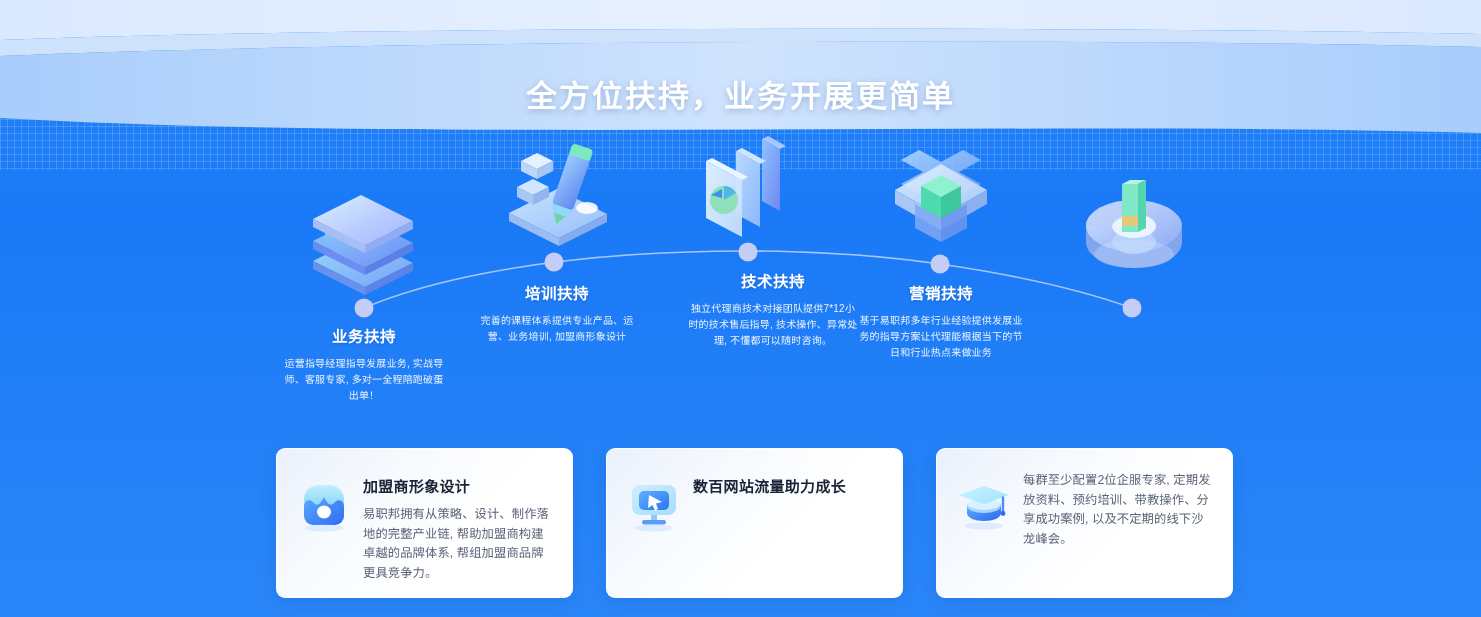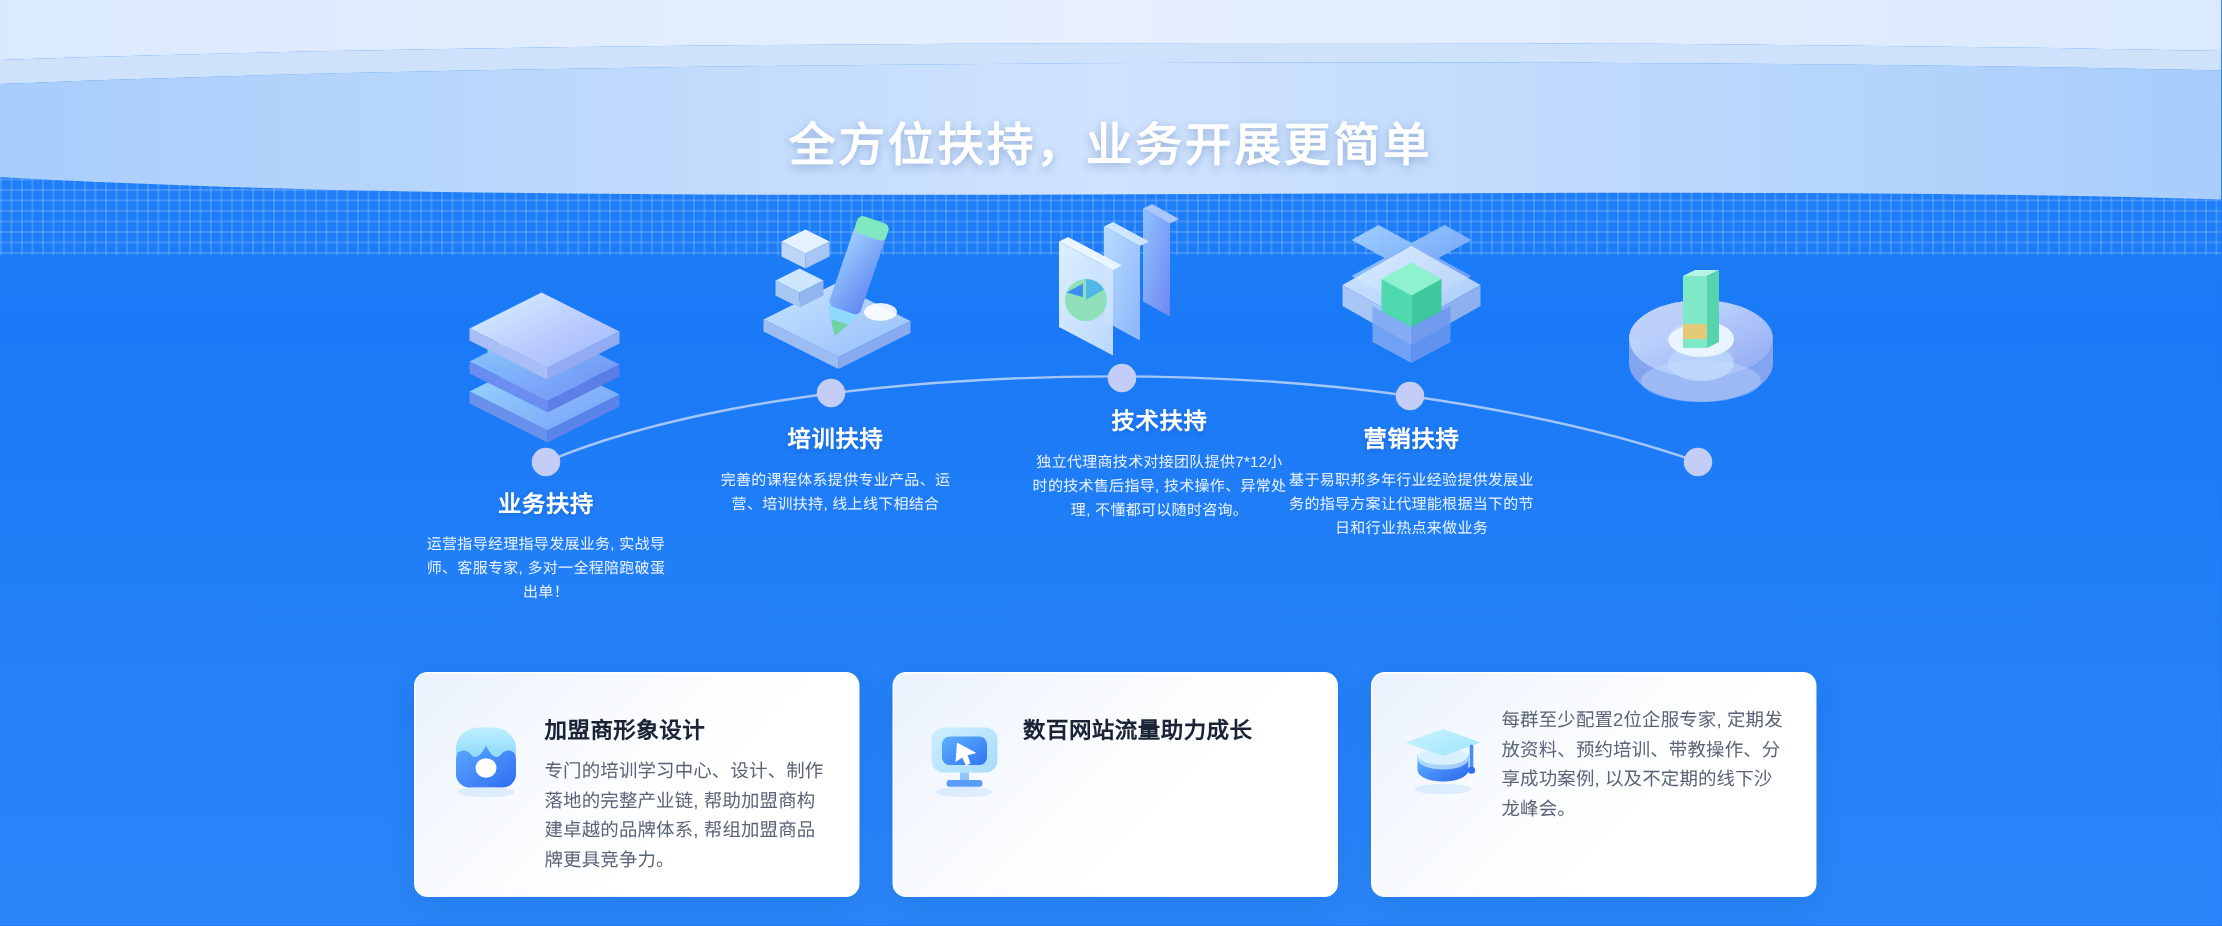--- a/index.html
+++ b/index.html
@@ -33,21 +33,21 @@
   
   .item{position:absolute;text-align:center;color:#ffffff;}
   .item .ttl{font-size:15.5px;font-weight:bold;letter-spacing:.5px;margin:0 0 9px 0;line-height:1.2;
              text-shadow:0 1px 3px rgba(0,40,120,.22);}
   .item .dsc{font-size:10px;line-height:1.62;color:#eaf2ff;letter-spacing:.2px;}
 
   .item-ill{position:absolute;}
   .item-ill svg{display:block;}
 
   
-  .cards{position:absolute;left:276px;top:448px;display:flex;gap:22px;}
+  .cards{position:absolute;left:276px;top:448px;display:flex;gap:33px;}
   .card{
     width:297px;height:150px;border-radius:9px;
     background:linear-gradient(135deg,#eaf1fd 0%,#f7fafe 32%,#ffffff 62%,#ffffff 100%);
     border:1px solid rgba(255,255,255,.85);
     box-shadow:0 6px 18px rgba(6,44,110,.10);
     display:flex;padding:22px 20px 0 18px;box-sizing:border-box;
   }
   .card-ico{width:62px;flex:0 0 62px;padding-top:4px;}
   .card-ico svg{display:block;}
   .card-body{flex:1;padding-left:6px;}
@@ -259,21 +259,21 @@
     </svg>
   </div>
 
   <div class="item" style="left:280px;top:328px;width:168px">
     <div class="ttl">业务扶持</div>
     <div class="dsc">运营指导经理指导发展业务, 实战导师、客服专家, 多对一全程陪跑破蛋出单！</div>
   </div>
 
   <div class="item" style="left:473px;top:285px;width:168px">
     <div class="ttl">培训扶持</div>
-    <div class="dsc">完善的课程体系提供专业产品、运营、培训扶持, 线上线下相结合</div>
+    <div class="dsc">完善的课程体系提供专业产品、运营、业务培训, 加盟商形象设计</div>
   </div>
 
   <div class="item" style="left:688px;top:273px;width:170px">
     <div class="ttl">技术扶持</div>
     <div class="dsc">独立代理商技术对接团队提供7*12小时的技术售后指导, 技术操作、异常处理, 不懂都可以随时咨询。</div>
   </div>
 
   <div class="item" style="left:857px;top:285px;width:168px">
     <div class="ttl">营销扶持</div>
     <div class="dsc">基于易职邦多年行业经验提供发展业务的指导方案让代理能根据当下的节日和行业热点来做业务</div>
@@ -296,21 +296,21 @@
               </linearGradient>
           </defs>
           <rect x="9" y="22" width="40" height="28" rx="9" fill="url(#shB)"></rect>
           <path d="M9,28 C9,28 14,22 19,28 C24,34 29,22 29,22 C29,22 34,34 39,28 C44,22 49,28 49,28 L49,24 C49,16 42,10 34,10 L24,10 C16,10 9,16 9,24 Z" fill="url(#shA)"></path>
           <ellipse cx="29" cy="37" rx="7" ry="6.5" fill="#ffffff"></ellipse>
           <ellipse cx="29" cy="53" rx="19" ry="3.5" fill="#bfdcff" opacity=".45"></ellipse>
         </svg>
       </div>
       <div class="card-body">
         <div class="card-ttl">加盟商形象设计</div>
-        <div class="card-dsc">专门的培训学习中心、设计、制作落地的完整产业链, 帮助加盟商构建卓越的品牌体系, 帮组加盟商品牌更具竞争力。</div>
+        <div class="card-dsc">易职邦拥有从策略、设计、制作落地的完整产业链, 帮助加盟商构建卓越的品牌体系, 帮组加盟商品牌更具竞争力。</div>
       </div>
     </div>
 
     <div class="card">
       <div class="card-ico">
         <svg width="58" height="58" viewBox="0 0 58 58">
           <defs>
             <linearGradient id="mnA" x1="0" y1="0" x2="1" y2="1">
                 <stop offset="0%" stop-color="#cfeeff"></stop>
                 <stop offset="100%" stop-color="#a6dcfb"></stop>

